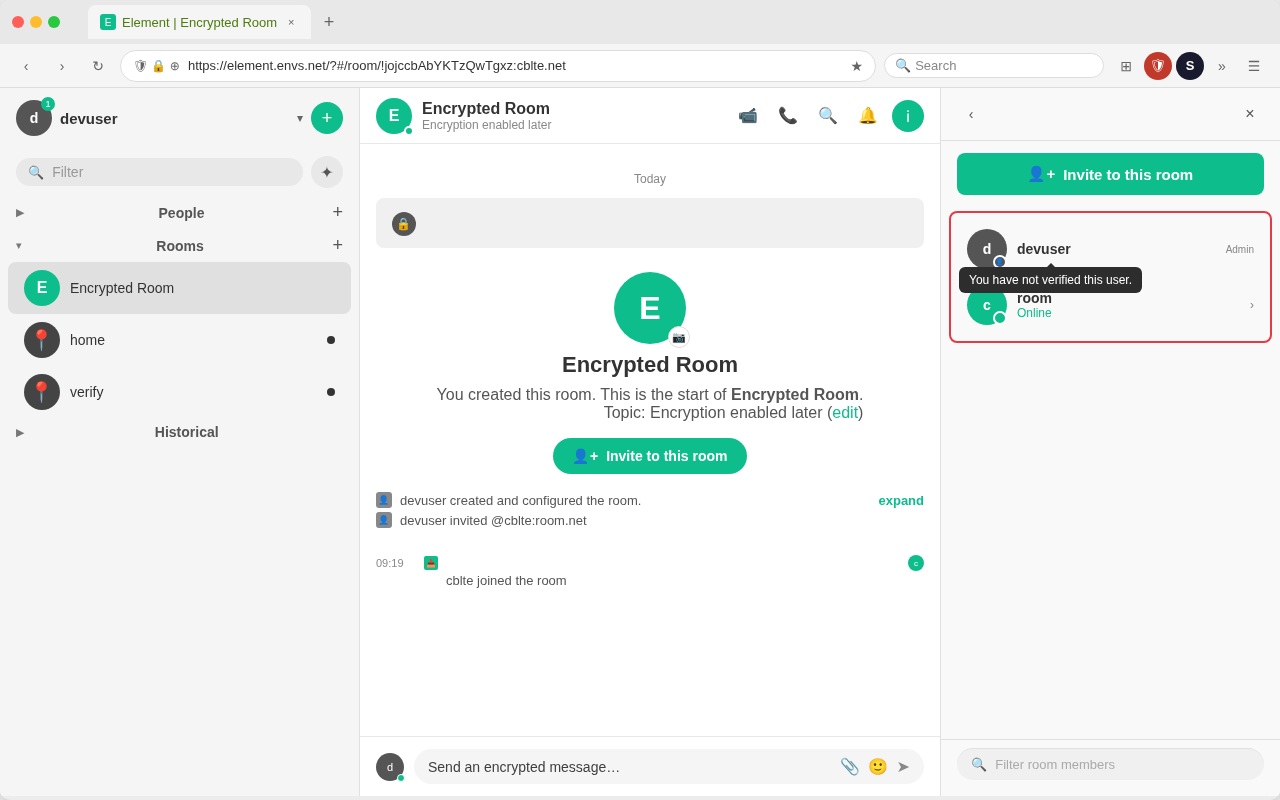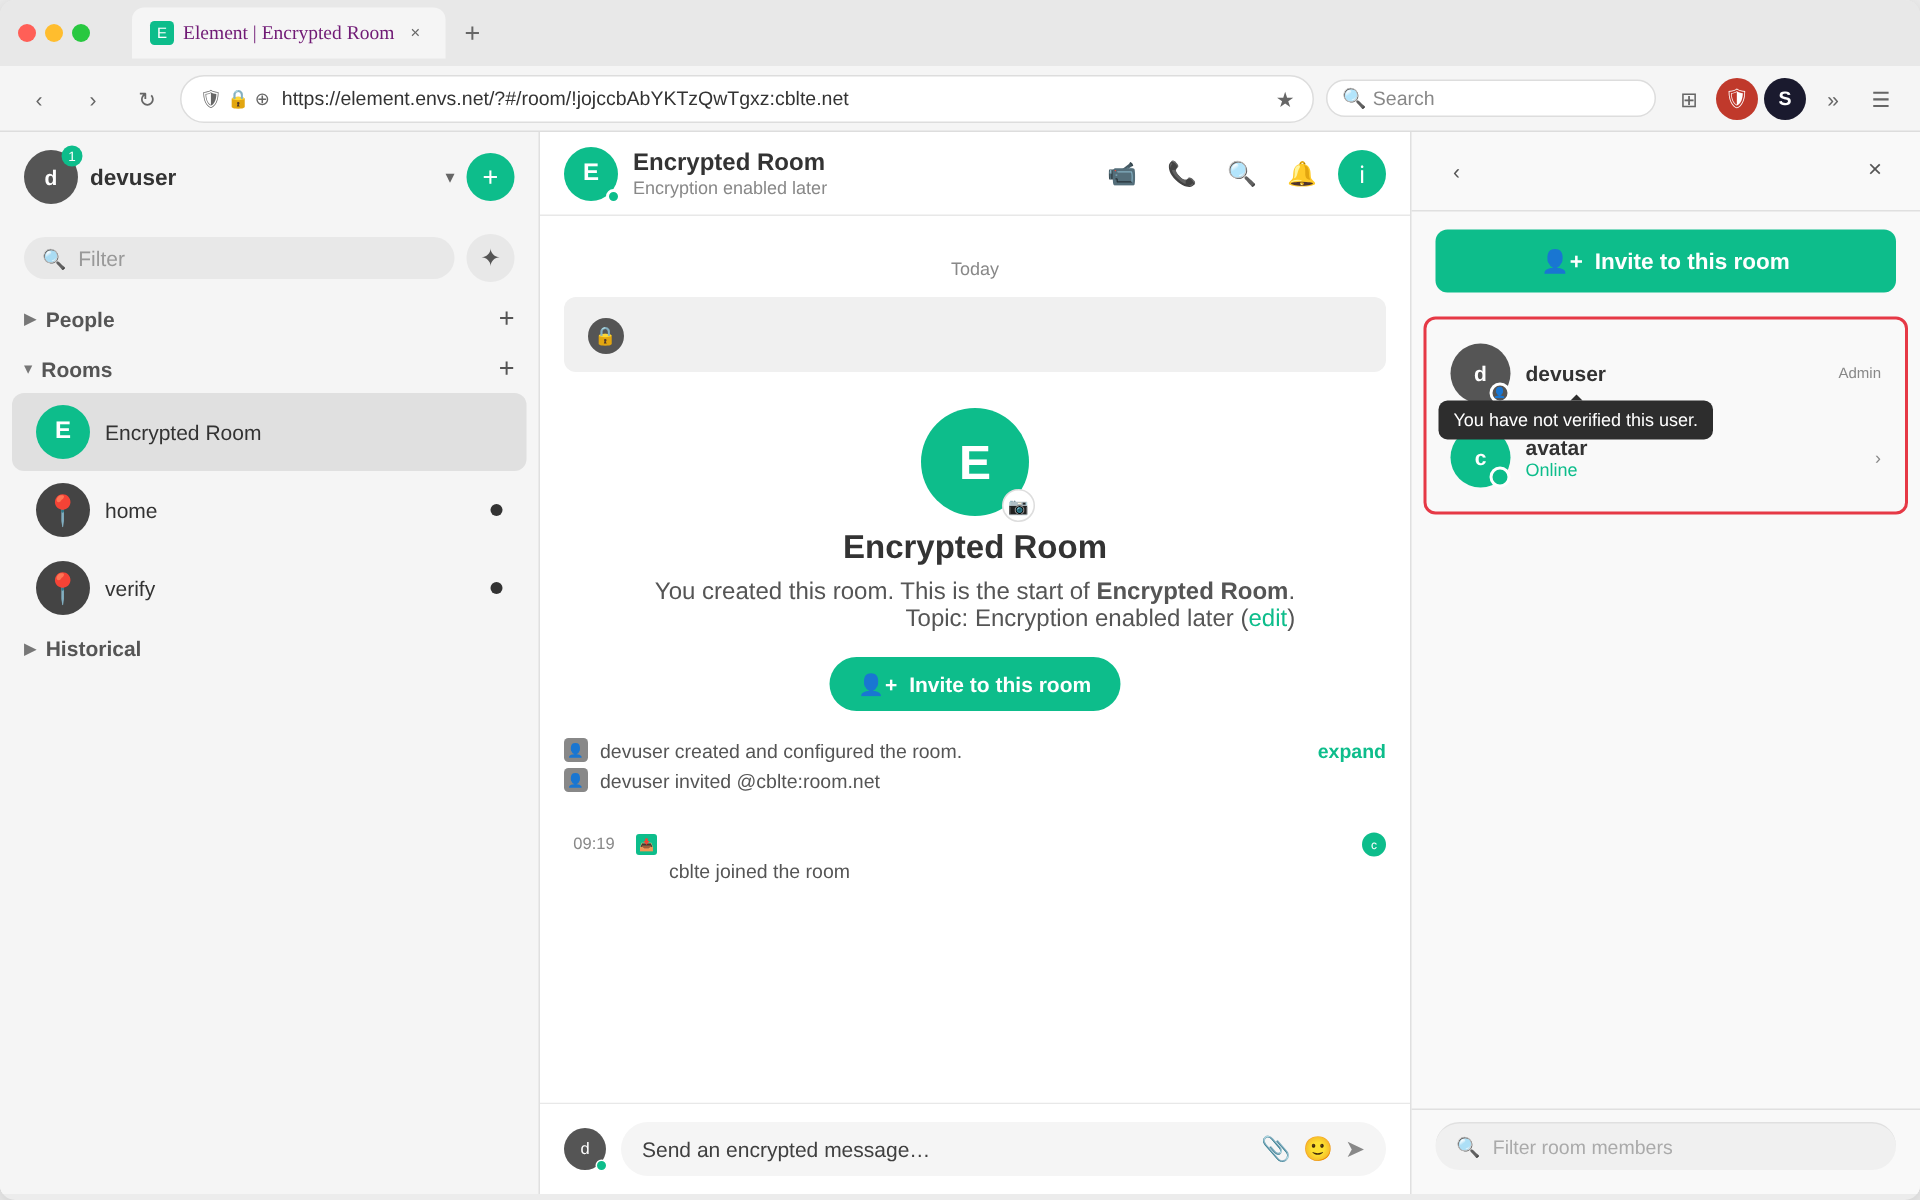--- a/index.html
+++ b/index.html
@@ -32,21 +32,21 @@
     .avatar-container { position: relative; }
     .avatar { width: 36px; height: 36px; border-radius: 50%; background: #555; display: flex; align-items: center; justify-content: center; color: white; font-size: 14px; font-weight: 600; }
     .notification-badge { position: absolute; top: -3px; right: -3px; width: 14px; height: 14px; background: #0dbd8b; border-radius: 50%; display: flex; align-items: center; justify-content: center; font-size: 9px; color: white; }
     .username { font-size: 15px; font-weight: 600; color: #333; flex: 1; }
     .chevron-down { color: #666; font-size: 12px; }
     .compose-btn { width: 32px; height: 32px; background: #0dbd8b; border-radius: 50%; display: flex; align-items: center; justify-content: center; color: white; font-size: 18px; cursor: pointer; }
     .filter-bar { display: flex; align-items: center; padding: 8px 16px; gap: 8px; }
     .filter-input { flex: 1; display: flex; align-items: center; gap: 8px; background: #e8e8e8; border-radius: 20px; padding: 6px 12px; font-size: 13px; color: #999; }
     .explore-btn { width: 32px; height: 32px; background: #e8e8e8; border-radius: 50%; display: flex; align-items: center; justify-content: center; color: #555; cursor: pointer; }
     .section-header { display: flex; align-items: center; padding: 6px 16px; cursor: pointer; }
-    .section-title { font-size: 14px; font-weight: 600; color: #555; flex: 1; }
+    .section-title { font-size: 14px; font-weight: 600; color: #555; flex: 1; text-align: center; }
     .section-add { color: #555; font-size: 18px; cursor: pointer; }
     .section-arrow { color: #777; font-size: 11px; margin-right: 6px; }
     .room-item { display: flex; align-items: center; padding: 8px 16px; gap: 10px; cursor: pointer; border-radius: 8px; margin: 0 8px; }
     .room-item.active { background: #e0e0e0; }
     .room-avatar { width: 36px; height: 36px; border-radius: 50%; display: flex; align-items: center; justify-content: center; font-size: 16px; font-weight: 700; color: white; flex-shrink: 0; }
     .room-avatar.green { background: #0dbd8b; }
     .room-name { font-size: 14px; color: #333; flex: 1; }
     .unread-dot { width: 8px; height: 8px; background: #333; border-radius: 50%; }
     .historical-header { display: flex; align-items: center; padding: 6px 16px; cursor: pointer; }
 
@@ -121,21 +121,21 @@
   <div class="title-bar">
     <div class="traffic-lights">
       <div class="traffic-light tl-red"></div>
       <div class="traffic-light tl-yellow"></div>
       <div class="traffic-light tl-green"></div>
     </div>
 
     <div class="tab-bar" style="flex:1; display:flex; align-items:center; gap:4px; margin-left:8px;">
       <div class="tab">
         <div class="tab-favicon">E</div>
-        <span style="font-size:13px;color:#701a75;font-family:Liberation Serif, serif;">Element | Encrypted Room</span>
+        <span style="font-size:13px;color:#4d7c0f;">Element | Encrypted Room</span>
         <span class="tab-close">×</span>
       </div>
       <div class="tab-new">+</div>
     </div>
   </div>
 
   <div class="nav-bar">
     <div class="nav-btn">‹</div>
     <div class="nav-btn">›</div>
     <div class="nav-btn">↻</div>
@@ -264,21 +264,21 @@
             <span>devuser created and configured the room.</span>
             <span class="event-expand">expand</span>
           </div>
           <div class="event-item">
             <div class="event-icon">👤</div>
             <span>devuser invited @cblte:room.net</span>
           </div>
         </div>
 
         <div style="display:flex;align-items:center;gap:8px;margin-top:8px;">
-          <span style="font-size:11px;color:#888;width:40px;text-align:center;">09:19</span>
+          <span style="font-size:11px;color:#888;width:40px;text-align:left;">09:19</span>
           <div class="join-icon">📥</div>
           <span style="font-size:13px;color:#555;margin-top:35px;">cblte joined the room</span>
           <div style="margin-left:auto;">
             <div style="width:16px;height:16px;border-radius:50%;background:#0dbd8b;display:flex;align-items:center;justify-content:center;color:white;font-size:8px;">c</div>
           </div>
         </div>
       </div>
 
       <div class="chat-input">
         <div style="position:relative;display:flex;align-items:center;">
@@ -321,21 +321,21 @@
         </div>
 
         <div class="member-item" style="position:relative;">
           <div class="member-avatar cblte" style="background:#0dbd8b;position:relative;">
             <span style="font-size:14px;font-weight:600;color:white;">c</span>
             <div style="position:absolute;bottom:0;right:0;width:14px;height:14px;background:#0dbd8b;border-radius:50%;border:2px solid white;"></div>
           </div>
 
           <div class="tooltip" style="position:absolute;top:-10px;left:0px;transform:none;bottom:auto;white-space:nowrap;font-size:12px;background:#2d2d2d;color:white;padding:6px 10px;border-radius:6px;z-index:100;">You have not verified this user.</div>
           <div class="member-info">
-            <div class="member-name">avatar</div>
+            <div class="member-name">room</div>
             <div class="member-status">Online</div>
           </div>
           <div class="member-chevron">›</div>
         </div>
       </div>
 
       <div style="margin-top:auto;padding:8px;border-top:1px solid #e0e0e0;">
         <div class="filter-members">
           <span style="color:#888;font-size:13px;">🔍</span>
           <span>Filter room members</span>

